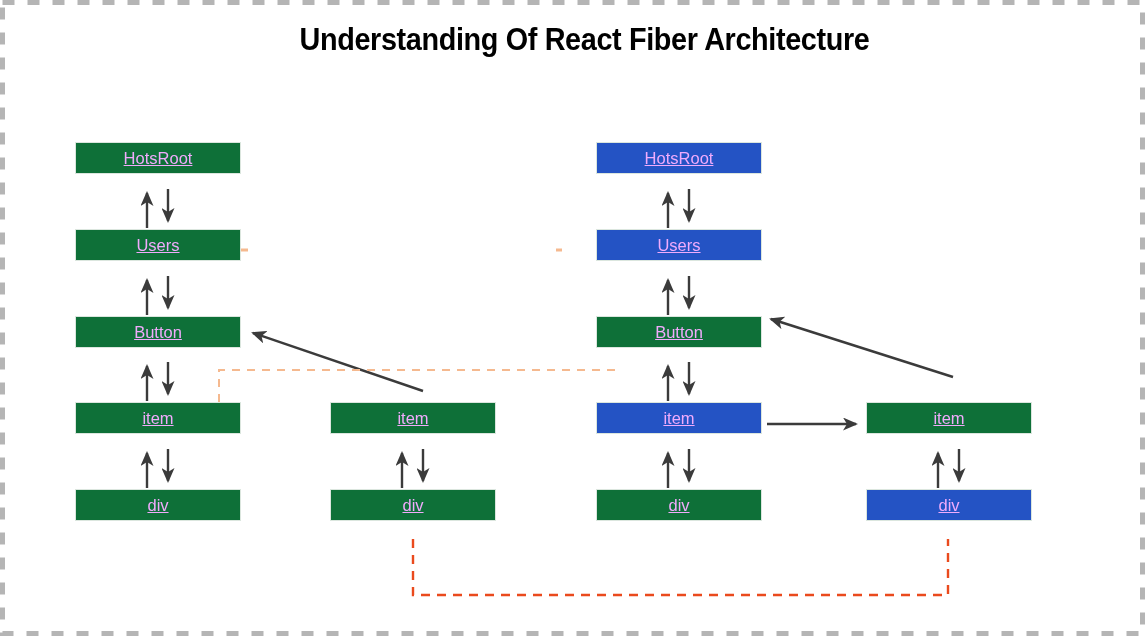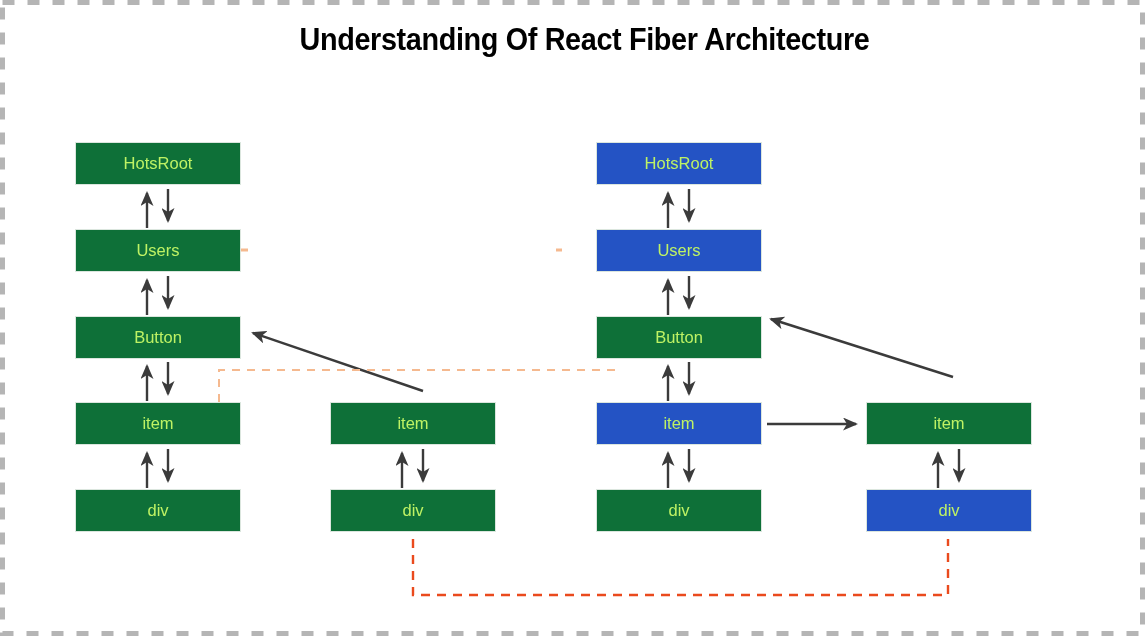--- a/index.html
+++ b/index.html
@@ -17,25 +17,26 @@
     text-align:center;
     font-size:31px;
     font-weight:700;
     letter-spacing:-0.4px;
     transform:scaleX(0.93);
     transform-origin:50% 0;
     white-space:nowrap;
   }
   .node{
     position:absolute;
-    width:164px;height:41px;
+    width:164px;height:30px;
     display:flex;align-items:center;justify-content:center;
-    color:#bef264;
+    color:#f0abfc;
     font-size:16.5px;
     box-shadow:0 0 0 1px rgba(190,210,195,.55);
+    text-decoration:underline;
   }
   svg.overlay{
     position:absolute;left:0;top:0;
     pointer-events:none;
   }
 </style>
 </head>
 <body>
 
 <div class="canvas">

